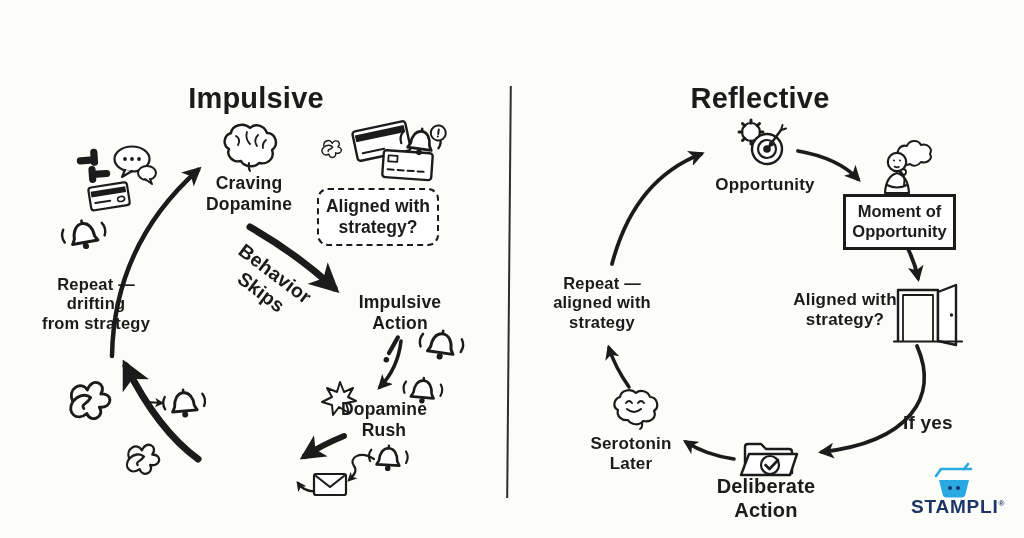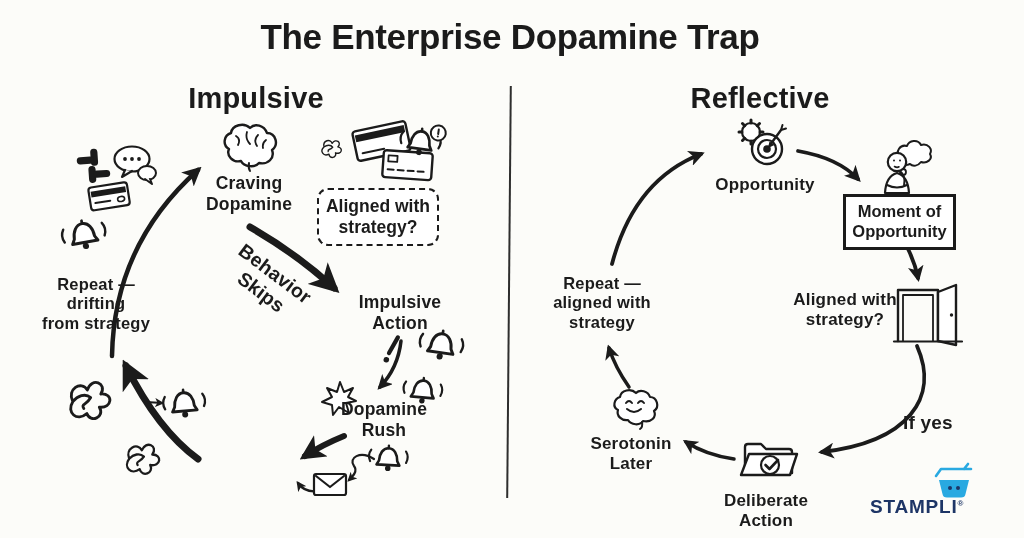--- a/index.html
+++ b/index.html
@@ -207,21 +207,20 @@
     </g>
 
     <g transform="translate(936,468)">
       <path d="M0 8 L5 1 L35 1 M28 1 L32 -4" stroke="#29a9e1" stroke-width="2.6" fill="none" stroke-linecap="round" stroke-linejoin="round"></path>
       <path d="M3 12 H33 L29.5 26 Q29 29.5 25 29.5 H11 Q7 29.5 6.5 26 Z" fill="#29a9e1"></path>
       <circle cx="14" cy="20" r="2" fill="#1d3566"></circle>
       <circle cx="22" cy="20" r="2" fill="#1d3566"></circle>
     </g>
   </svg>
 
-  <div class="lbl title" style="left:510px;top:37px">The Enterprise Dopamine Trap</div>
   <div class="divider"></div>
 
   <div class="lbl heading" style="left:256px;top:98px">Impulsive</div>
   <div class="lbl heading" style="left:760px;top:98px">Reflective</div>
 
   <div class="lbl" style="left:249px;top:194px;font-size:17.5px">Craving
 Dopamine</div>
   <div class="lbl rot" style="left:268px;top:283px;font-size:19.5px">Behavior
 Skips</div>
   <div class="lbl" style="left:400px;top:313px;font-size:17.5px">Impulsive
@@ -238,25 +237,25 @@
   </div>
 
   <div class="lbl" style="left:765px;top:185px;font-size:17px">Opportunity</div>
   <div class="box solid" style="left:843px;top:194px;width:107px;height:50px">
     <span class="boxtext" style="font-size:16.5px">Moment of
 Opportunity</span>
   </div>
   <div class="lbl" style="left:845px;top:310px;font-size:17px">Aligned with
 strategy?</div>
   <div class="lbl" style="left:928px;top:423px;font-size:19px">If yes</div>
-  <div class="lbl" style="left:766px;top:511px;font-size:17px">Deliberate
+  <div class="lbl" style="left:766px;top:499px;font-size:20px">Deliberate
 Action</div>
   <div class="lbl" style="left:631px;top:454px;font-size:17px">Serotonin
 Later</div>
   <div class="lbl" style="left:602px;top:303px;font-size:16.5px">Repeat —
 aligned with
 strategy</div>
 
-  <div class="logo" style="left:870px;top:496px">
+  <div class="logo" style="left:911px;top:496px">
     <span>STAMPLI</span><sup>®</sup>
   </div>
 
 </div>
 
 </body></html>

